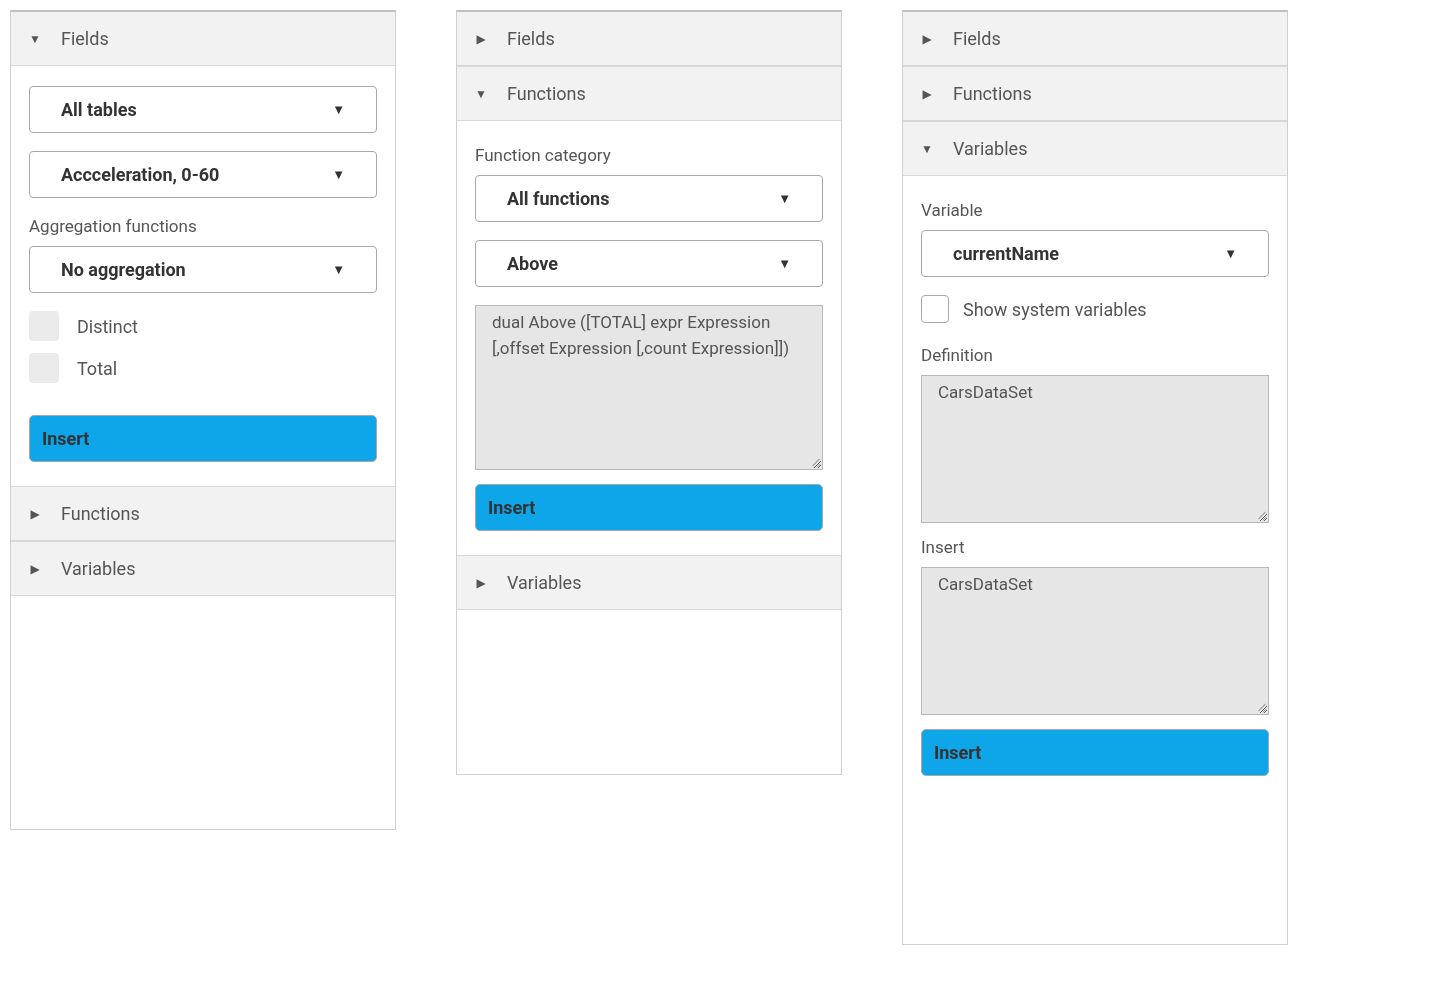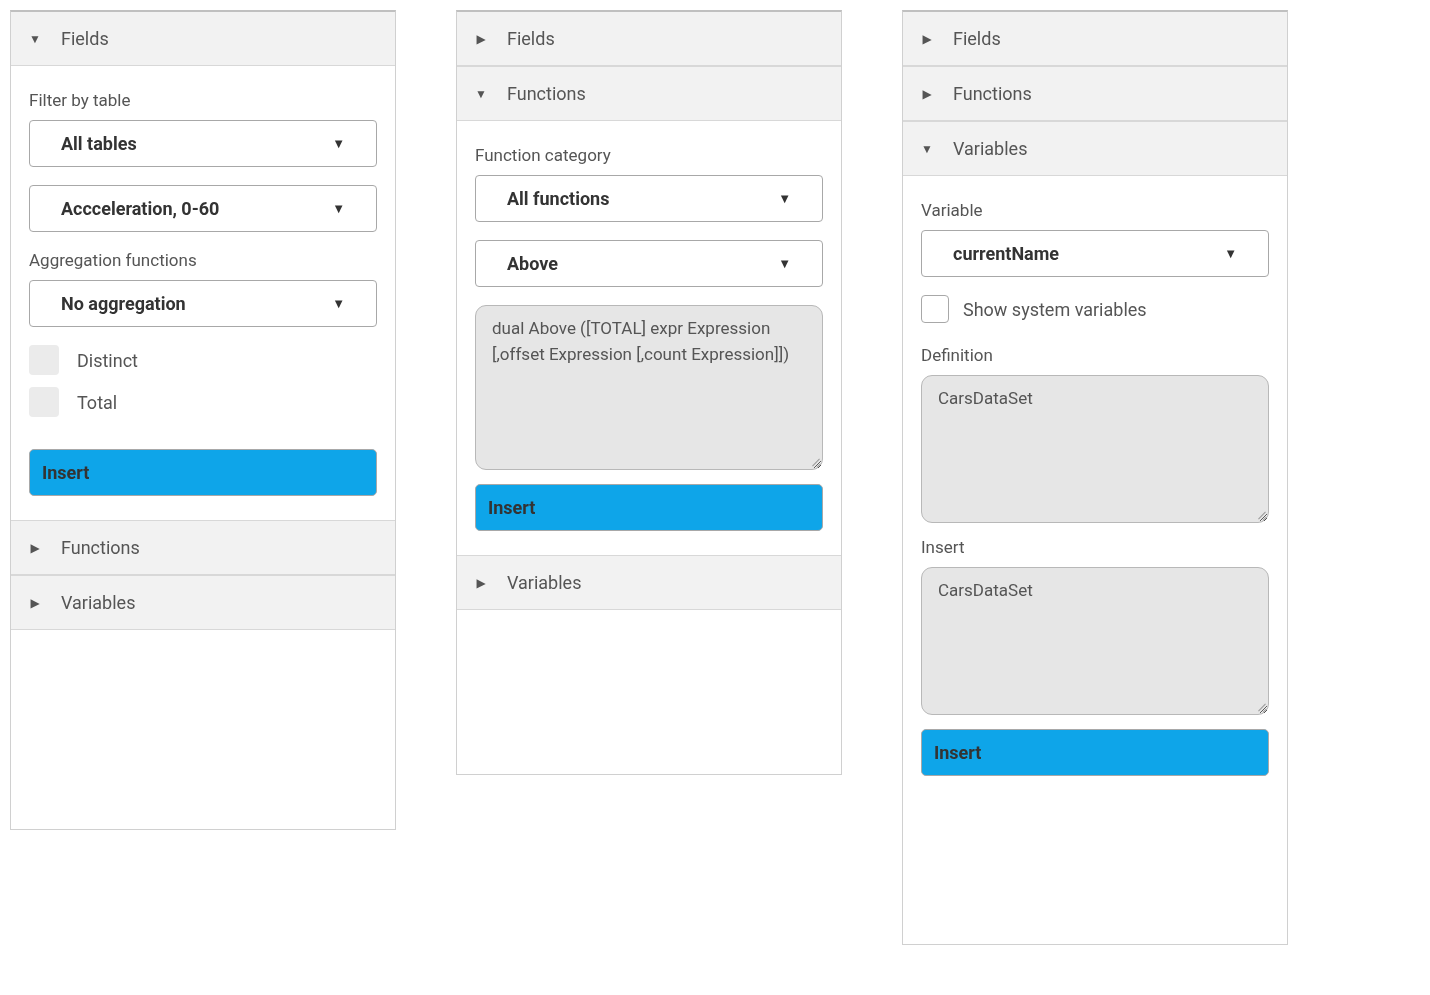--- a/index.html
+++ b/index.html
@@ -112,23 +112,23 @@
       padding: 12px;
       font-size: 18px;
       font-weight: 700;
       color: #333;
       cursor: pointer;
       margin-top: 14px;
     }
     .textarea-box {
       width: 100%;
       border: 1px solid #b8b8b8;
-      border-radius: 11px;
+      border-radius: 0;
       background: #e6e6e6;
-      padding: 10px 16px;
+      padding: 4px 16px;
       font-size: 17px;
       color: #555;
       line-height: 1.5;
       resize: both;
       overflow: auto;
       min-height: 80px;
       font-family: inherit;
       position: relative;
     }
     .textarea-tall {
@@ -171,21 +171,20 @@
   </style>
 </head>
 <body>
 
 <div class="panel panel-0">
   <div class="accordion-header">
     <span class="tri">▼</span>
     <span>Fields</span>
   </div>
   <div class="accordion-body">
-    <label class="field-label">Filter by table</label>
     <div class="select-box">
       <span>All tables</span>
       <span class="caret">▼</span>
     </div>
 
     <div class="select-box">
       <span>Accceleration, 0-60</span>
       <span class="caret">▼</span>
     </div>
 

